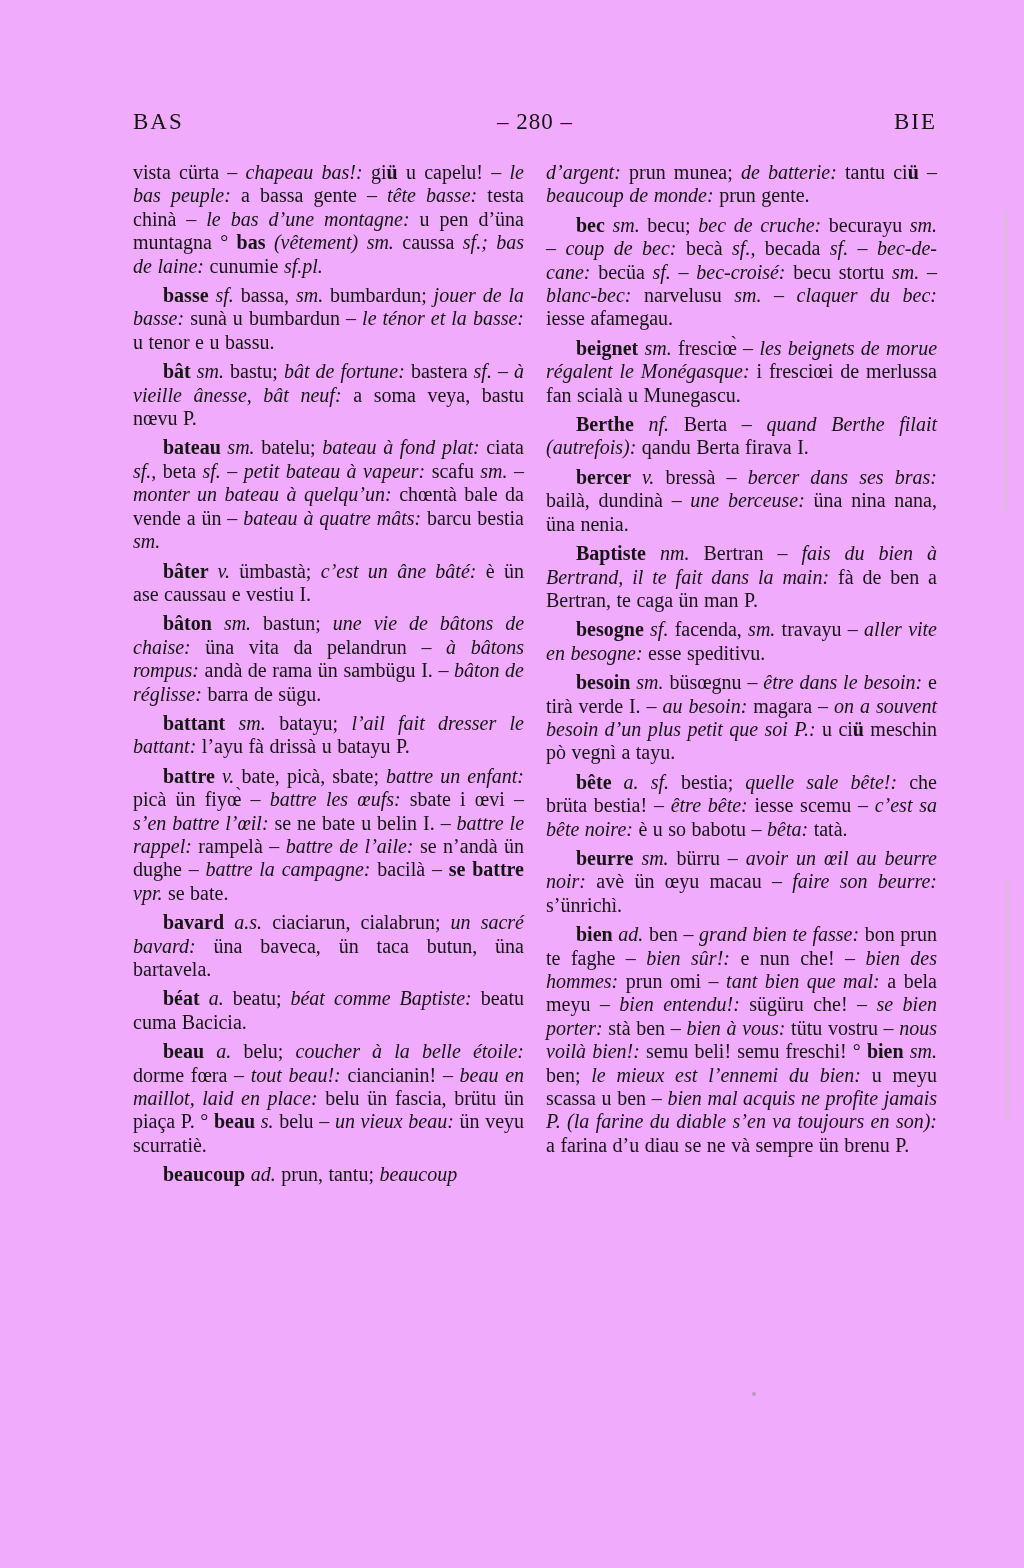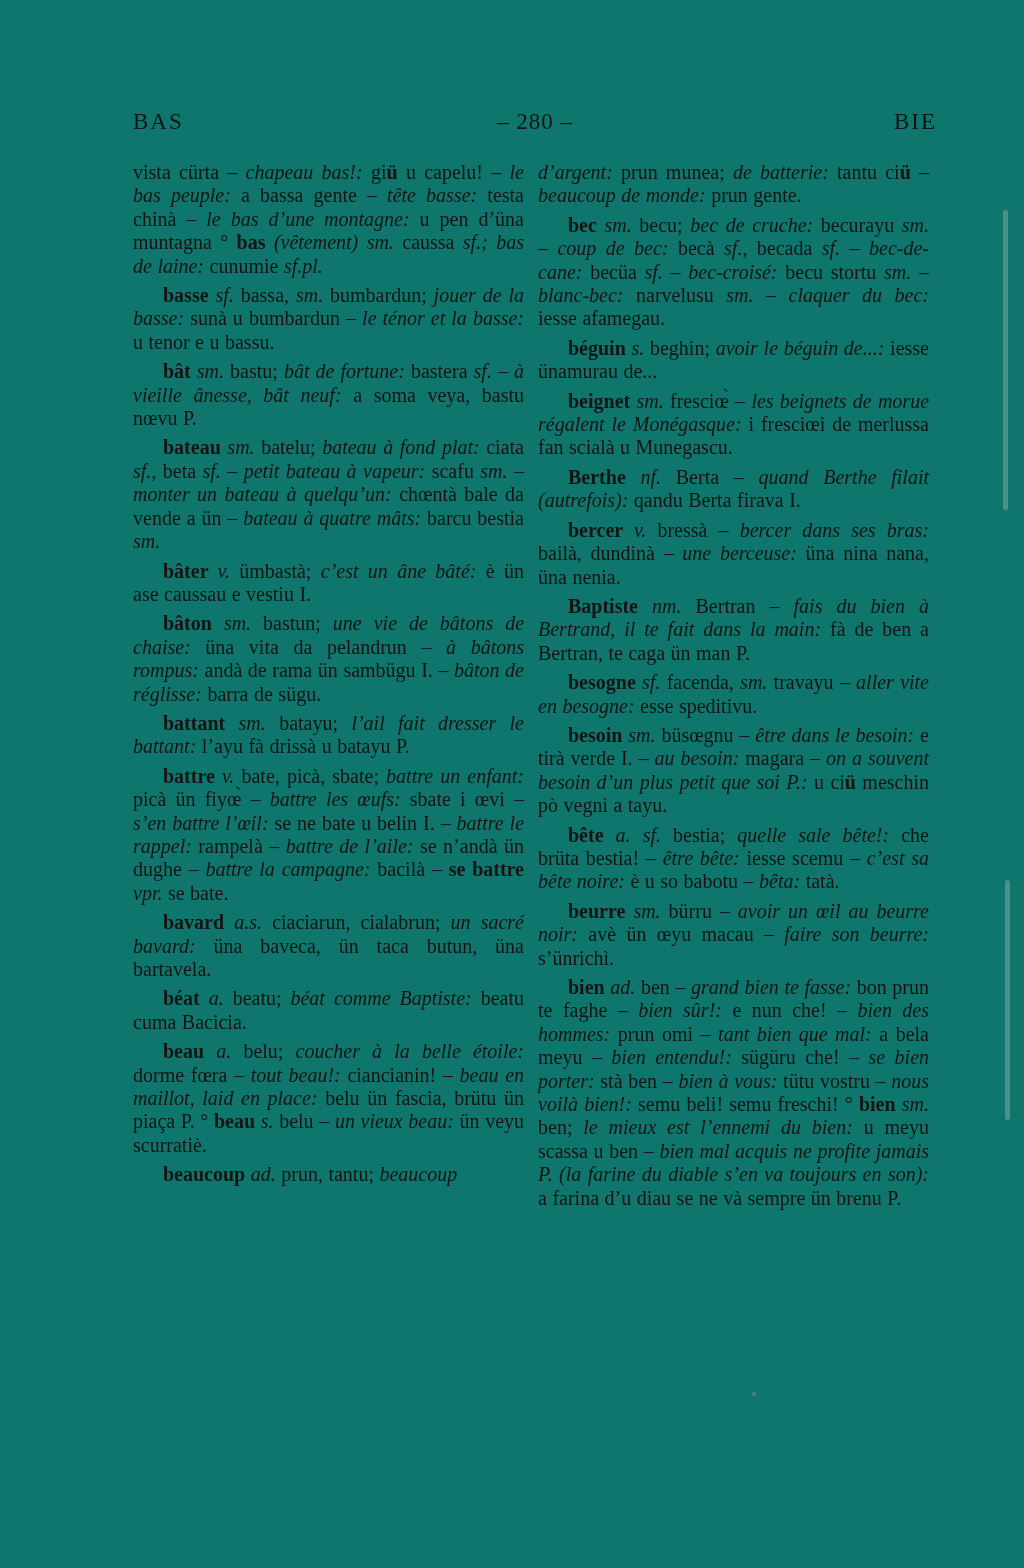--- a/index.html
+++ b/index.html
@@ -4,34 +4,34 @@
 <style>
   html,body{margin:0;padding:0;}
   body{
     width:1024px;height:1568px;position:relative;
     background:#f7f6f2;
     font-family:"Liberation Serif","DejaVu Serif",serif;
     color:#151413;
     -webkit-font-smoothing:antialiased;
   }
   .page{
-    position:absolute;inset:0;background:#0f766e;overflow:hidden;
+    position:absolute;inset:0;background:#f0abfc;overflow:hidden;
   }
   
   .running-head{
     position:absolute;left:133px;top:106px;width:804px;height:32px;
     font-size:23px;line-height:32px;
   }
   .rh-left{position:absolute;left:0;top:0;letter-spacing:2px;}
   .rh-center{position:absolute;left:0;right:0;top:0;text-align:center;letter-spacing:1px;}
   .rh-right{position:absolute;right:0;top:0;letter-spacing:2px;}
   
   .text-block{
     position:absolute;left:133px;top:161px;width:804px;
-    display:flex;gap:14px;align-items:flex-start;
+    display:flex;gap:22px;align-items:flex-start;
   }
   .col{width:391px;}
   p.entry{
     margin:0 0 6px 0;
     font-size:20px;line-height:23.4px;
     text-align:justify;text-indent:30px;
     word-spacing:0.5px;
   }
   p.entry.cont{text-indent:0;}
   .s-n{font-weight:400;font-style:normal;}
@@ -70,21 +70,20 @@
         <p class="entry"><span class="s-b">battant </span><span class="s-i">sm. </span><span class="s-n">batayu; </span><span class="s-i">l’ail fait dresser le battant: </span><span class="s-n">l’ayu fà drissà u batayu P.</span></p>
         <p class="entry"><span class="s-b">battre </span><span class="s-i">v. </span><span class="s-n">bate, picà, sbate; </span><span class="s-i">battre un enfant: </span><span class="s-n">picà ün fiyœ̀ – </span><span class="s-i">battre les œufs: </span><span class="s-n">sbate i œvi – </span><span class="s-i">s’en battre l’œil: </span><span class="s-n">se ne bate u belin I. – </span><span class="s-i">battre le rappel: </span><span class="s-n">rampelà – </span><span class="s-i">battre de l’aile: </span><span class="s-n">se n’andà ün dughe – </span><span class="s-i">battre la campagne: </span><span class="s-n">bacilà – </span><span class="s-b">se battre </span><span class="s-i">vpr. </span><span class="s-n">se bate.</span></p>
         <p class="entry"><span class="s-b">bavard </span><span class="s-i">a.s. </span><span class="s-n">ciaciarun, cialabrun; </span><span class="s-i">un sacré bavard: </span><span class="s-n">üna baveca, ün taca butun, üna bartavela.</span></p>
         <p class="entry"><span class="s-b">béat </span><span class="s-i">a. </span><span class="s-n">beatu; </span><span class="s-i">béat comme Baptiste: </span><span class="s-n">beatu cuma Bacicia.</span></p>
         <p class="entry"><span class="s-b">beau </span><span class="s-i">a. </span><span class="s-n">belu; </span><span class="s-i">coucher à la belle étoile: </span><span class="s-n">dorme fœra – </span><span class="s-i">tout beau!: </span><span class="s-n">ciancianin! – </span><span class="s-i">beau en maillot, laid en place: </span><span class="s-n">belu ün fascia, brütu ün piaça P. ° </span><span class="s-b">beau </span><span class="s-i">s. </span><span class="s-n">belu – </span><span class="s-i">un vieux beau: </span><span class="s-n">ün veyu scurratiè.</span></p>
         <p class="entry"><span class="s-b">beaucoup </span><span class="s-i">ad. </span><span class="s-n">prun, tantu; </span><span class="s-i">beaucoup</span></p>
       </div>
     <div class="col">
         <p class="entry cont"><span class="s-i">d’argent: </span><span class="s-n">prun munea; </span><span class="s-i">de batterie: </span><span class="s-n">tantu ci</span><span class="s-b">ü</span><span class="s-n"> – </span><span class="s-i">beaucoup de monde: </span><span class="s-n">prun gente.</span></p>
         <p class="entry"><span class="s-b">bec </span><span class="s-i">sm. </span><span class="s-n">becu; </span><span class="s-i">bec de cruche: </span><span class="s-n">becurayu </span><span class="s-i">sm. – coup de bec: </span><span class="s-n">becà </span><span class="s-i">sf., </span><span class="s-n">becada </span><span class="s-i">sf. – bec-de-cane: </span><span class="s-n">becüa </span><span class="s-i">sf. – bec-croisé: </span><span class="s-n">becu stortu </span><span class="s-i">sm. – blanc-bec: </span><span class="s-n">narvelusu </span><span class="s-i">sm. – claquer du bec: </span><span class="s-n">iesse afamegau.</span></p>
-        <p class="entry"><span class="s-b">béguin </span><span class="s-i">s. </span><span class="s-n">beghin; </span><span class="s-i">avoir le béguin de...: </span><span class="s-n">iesse ünamurau de...</span></p>
         <p class="entry"><span class="s-b">beignet </span><span class="s-i">sm. </span><span class="s-n">fresciœ̀ – </span><span class="s-i">les beignets de morue régalent le Monégasque: </span><span class="s-n">i fresciœi de merlussa fan scialà u Munegascu.</span></p>
         <p class="entry"><span class="s-b">Berthe </span><span class="s-i">nf. </span><span class="s-n">Berta – </span><span class="s-i">quand Berthe filait (autrefois): </span><span class="s-n">qandu Berta firava I.</span></p>
         <p class="entry"><span class="s-b">bercer </span><span class="s-i">v. </span><span class="s-n">bressà – </span><span class="s-i">bercer dans ses bras: </span><span class="s-n">bailà, dundinà – </span><span class="s-i">une berceuse: </span><span class="s-n">üna nina nana, üna nenia.</span></p>
         <p class="entry"><span class="s-b">Baptiste </span><span class="s-i">nm. </span><span class="s-n">Bertran – </span><span class="s-i">fais du bien à Bertrand, il te fait dans la main: </span><span class="s-n">fà de ben a Bertran, te caga ün man P.</span></p>
         <p class="entry"><span class="s-b">besogne </span><span class="s-i">sf. </span><span class="s-n">facenda, </span><span class="s-i">sm. </span><span class="s-n">travayu – </span><span class="s-i">aller vite en besogne: </span><span class="s-n">esse speditivu.</span></p>
         <p class="entry"><span class="s-b">besoin </span><span class="s-i">sm. </span><span class="s-n">büsœgnu – </span><span class="s-i">être dans le besoin: </span><span class="s-n">e tirà verde I. – </span><span class="s-i">au besoin: </span><span class="s-n">magara – </span><span class="s-i">on a souvent besoin d’un plus petit que soi P.: </span><span class="s-n">u ci</span><span class="s-b">ü</span><span class="s-n"> meschin pò vegnì a tayu.</span></p>
         <p class="entry"><span class="s-b">bête </span><span class="s-i">a. sf. </span><span class="s-n">bestia; </span><span class="s-i">quelle sale bête!: </span><span class="s-n">che brüta bestia! – </span><span class="s-i">être bête: </span><span class="s-n">iesse scemu – </span><span class="s-i">c’est sa bête noire: </span><span class="s-n">è u so babotu – </span><span class="s-i">bêta: </span><span class="s-n">tatà.</span></p>
         <p class="entry"><span class="s-b">beurre </span><span class="s-i">sm. </span><span class="s-n">bürru – </span><span class="s-i">avoir un œil au beurre noir: </span><span class="s-n">avè ün œyu macau – </span><span class="s-i">faire son beurre: </span><span class="s-n">s’ünrichì.</span></p>
         <p class="entry"><span class="s-b">bien </span><span class="s-i">ad. </span><span class="s-n">ben – </span><span class="s-i">grand bien te fasse: </span><span class="s-n">bon prun te faghe – </span><span class="s-i">bien sûr!: </span><span class="s-n">e nun che! – </span><span class="s-i">bien des hommes: </span><span class="s-n">prun omi – </span><span class="s-i">tant bien que mal: </span><span class="s-n">a bela meyu – </span><span class="s-i">bien entendu!: </span><span class="s-n">sügüru che! – </span><span class="s-i">se bien porter: </span><span class="s-n">stà ben – </span><span class="s-i">bien à vous: </span><span class="s-n">tütu vostru – </span><span class="s-i">nous voilà bien!: </span><span class="s-n">semu beli! semu freschi! ° </span><span class="s-b">bien </span><span class="s-i">sm. </span><span class="s-n">ben; </span><span class="s-i">le mieux est l’ennemi du bien: </span><span class="s-n">u meyu scassa u ben – </span><span class="s-i">bien mal acquis ne profite jamais P. (la farine du diable s’en va toujours en son): </span><span class="s-n">a farina d’u diau se ne và sempre ün brenu P.</span></p>
       </div>

